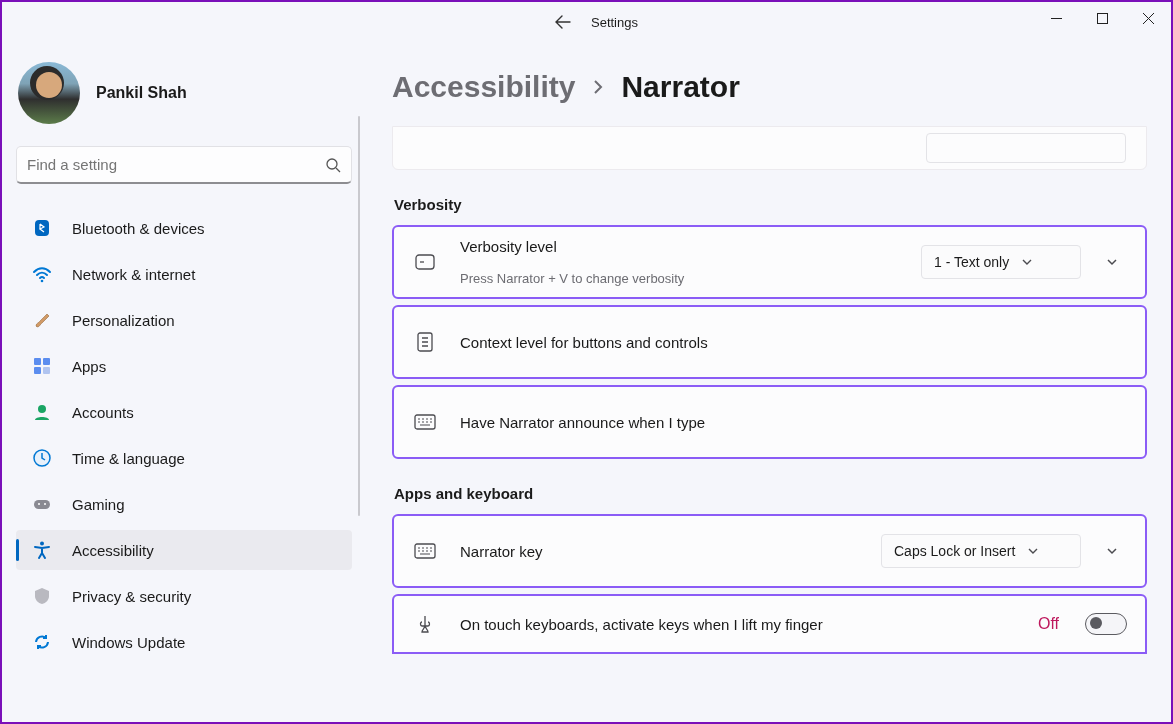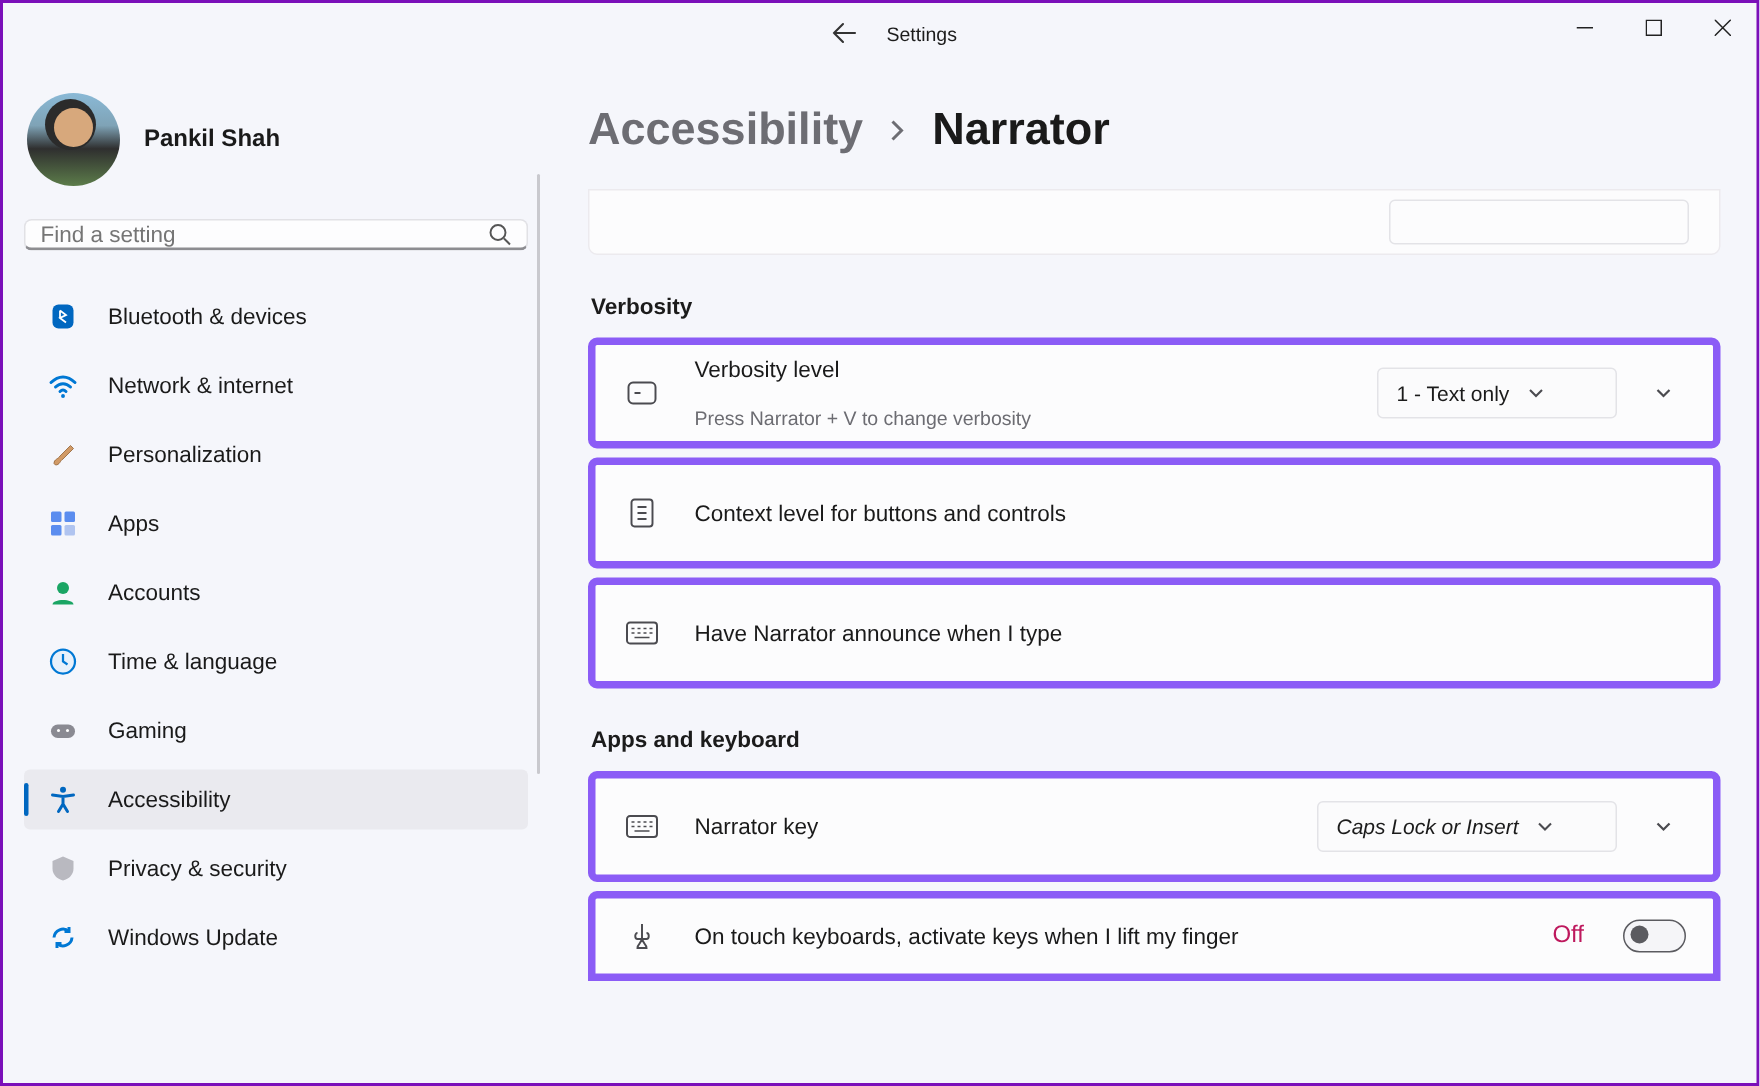--- a/index.html
+++ b/index.html
@@ -19,21 +19,21 @@
   .main { flex: 1; padding: 0 24px 0 30px; position: relative; overflow: hidden; }
 
   
   .user-row { display: flex; align-items: center; padding: 8px 6px 22px 8px; }
   .avatar { width: 62px; height: 62px; border-radius: 50%; background: linear-gradient(180deg,#8ab9d6 0%,#7fa3b6 35%,#2f2f2f 60%,#5c7c4a 100%); position: relative; overflow: hidden; }
   .avatar::after { content:""; position:absolute; top:10px; left:18px; width:26px; height:26px; border-radius:50%; background:#d7a87c; box-shadow: -2px -2px 0 4px #2b2b2b; }
   .user-name { font-size: 16px; font-weight: 600; color: #1a1a1a; margin-left: 16px; }
 
   
   .search-wrap { padding: 0 6px 14px 6px; }
-  .search-box { height: 21px; background: #fdfdfe; border: 1px solid #e1e1e5; border-bottom: 2px solid #8d8d91; border-radius: 5px; display: flex; align-items: center; padding: 0 10px; }
+  .search-box { height: 38px; background: #fdfdfe; border: 1px solid #e1e1e5; border-bottom: 2px solid #8d8d91; border-radius: 5px; display: flex; align-items: center; padding: 0 10px; }
   .search-box input { flex: 1; border: none; outline: none; background: transparent; font-size: 15px; color: #555; }
   .search-icon { color: #555; }
 
   
   .nav { padding-top: 4px; }
   .nav-scroll-line { position:absolute; left:356px; top:74px; width:2px; height:400px; background:#c9c9ce; border-radius:1px; }
   .nav-item { height: 40px; display: flex; align-items: center; padding-left: 14px; border-radius: 4px; margin: 6px 6px; cursor: default; color:#1a1a1a; }
   .nav-item.active { background: #eaeaef; position: relative; }
   .nav-item.active::before { content:""; position:absolute; left:0; top:9px; width:3px; height:22px; background:#0067c0; border-radius:2px; }
   .nav-icon { width: 24px; height: 24px; display:flex; align-items:center; justify-content:center; margin-right: 18px; }
@@ -44,21 +44,21 @@
   .crumb-parent { font-size: 30px; font-weight: 600; color:#6d6d73; }
   .crumb-sep { margin: 0 14px; color:#6d6d73; }
   .crumb-current { font-size: 30px; font-weight: 600; color:#1a1a1a; }
 
   
   .card-stub { height: 44px; background:#fcfcfd; border:1px solid #eceaee; border-radius: 0 0 6px 6px; display:flex; align-items:center; padding:0 20px; justify-content:flex-end; }
   .card-stub .mini-box { width:200px; height:30px; border:1px solid #e3e3e7; border-radius:4px; }
 
   .section-title { font-size: 15px; font-weight: 600; margin: 26px 0 12px 2px; color:#1b1b1b; }
 
-  .card { background:#fcfcfd; border:5px solid #8b5cf6; border-radius:6px; display:flex; align-items:center; padding: 0 18px; margin-bottom: 6px; min-height: 74px; }
+  .card { background:#fcfcfd; border:2px solid #8b5cf6; border-radius:6px; display:flex; align-items:center; padding: 0 18px; margin-bottom: 6px; min-height: 74px; }
   .card .lead-icon { width:26px; height:26px; display:flex; align-items:center; justify-content:center; color:#4b4b50; margin-right: 22px; }
   .card .labels { display:flex; flex-direction:column; flex:1; }
   .card .primary { font-size: 15px; color:#1a1a1a; }
   .card .secondary { font-size: 13px; color:#6c6c72; margin-top:16px; }
   .card .trail { display:flex; align-items:center; gap:16px; }
   .dropdown-ctl { height:34px; border:1px solid #e3e3e7; border-radius:4px; display:flex; align-items:center; padding:16px 12px; font-size:14px; color:#1b1b1b; gap:12px; background:#fbfbfc; min-width:160px; }
   .chev-expand { width:30px; height:30px; display:flex; align-items:center; justify-content:center; color:#4b4b50; }
 
   .toggle { width:42px; height:22px; border-radius:11px; border:1.5px solid #5b5b60; background:#f5f5f8; position:relative; }
   .toggle .knob { width:12px; height:12px; border-radius:50%; background:#5b5b60; position:absolute; left:4px; top:3px; }
@@ -285,21 +285,21 @@
         <span class="lead-icon">
             <svg width="22" height="16" viewBox="0 0 22 16">
               <rect x="1" y="1" width="20" height="14" rx="2" stroke="#4b4b50" fill="none" stroke-width="1.3"></rect>
               <path d="M4 5h2M8 5h2M12 5h2M16 5h2M4 8h2M8 8h2M12 8h2M16 8h2M6 11h10" stroke="#4b4b50" stroke-width="1"></path>
             </svg>
           </span>
         <div class="labels">
           <span class="primary">Narrator key</span>
         </div>
         <div class="trail">
-          <div class="dropdown-ctl" style="min-width:200px;font-style:italic;">
+          <div class="dropdown-ctl" style="min-width:200px;">
             <span>Caps Lock or Insert</span>
             <svg width="12" height="12" viewBox="0 0 12 12">
                 <path d="M2 4l4 4 4-4" stroke="#4b4b50" stroke-width="1.4" fill="none"></path>
               </svg>
           </div>
           <div class="chev-expand">
               <svg width="14" height="14" viewBox="0 0 14 14">
                 <path d="M3 5l4 4 4-4" stroke="#4b4b50" stroke-width="1.5" fill="none"></path>
               </svg>
             </div>

